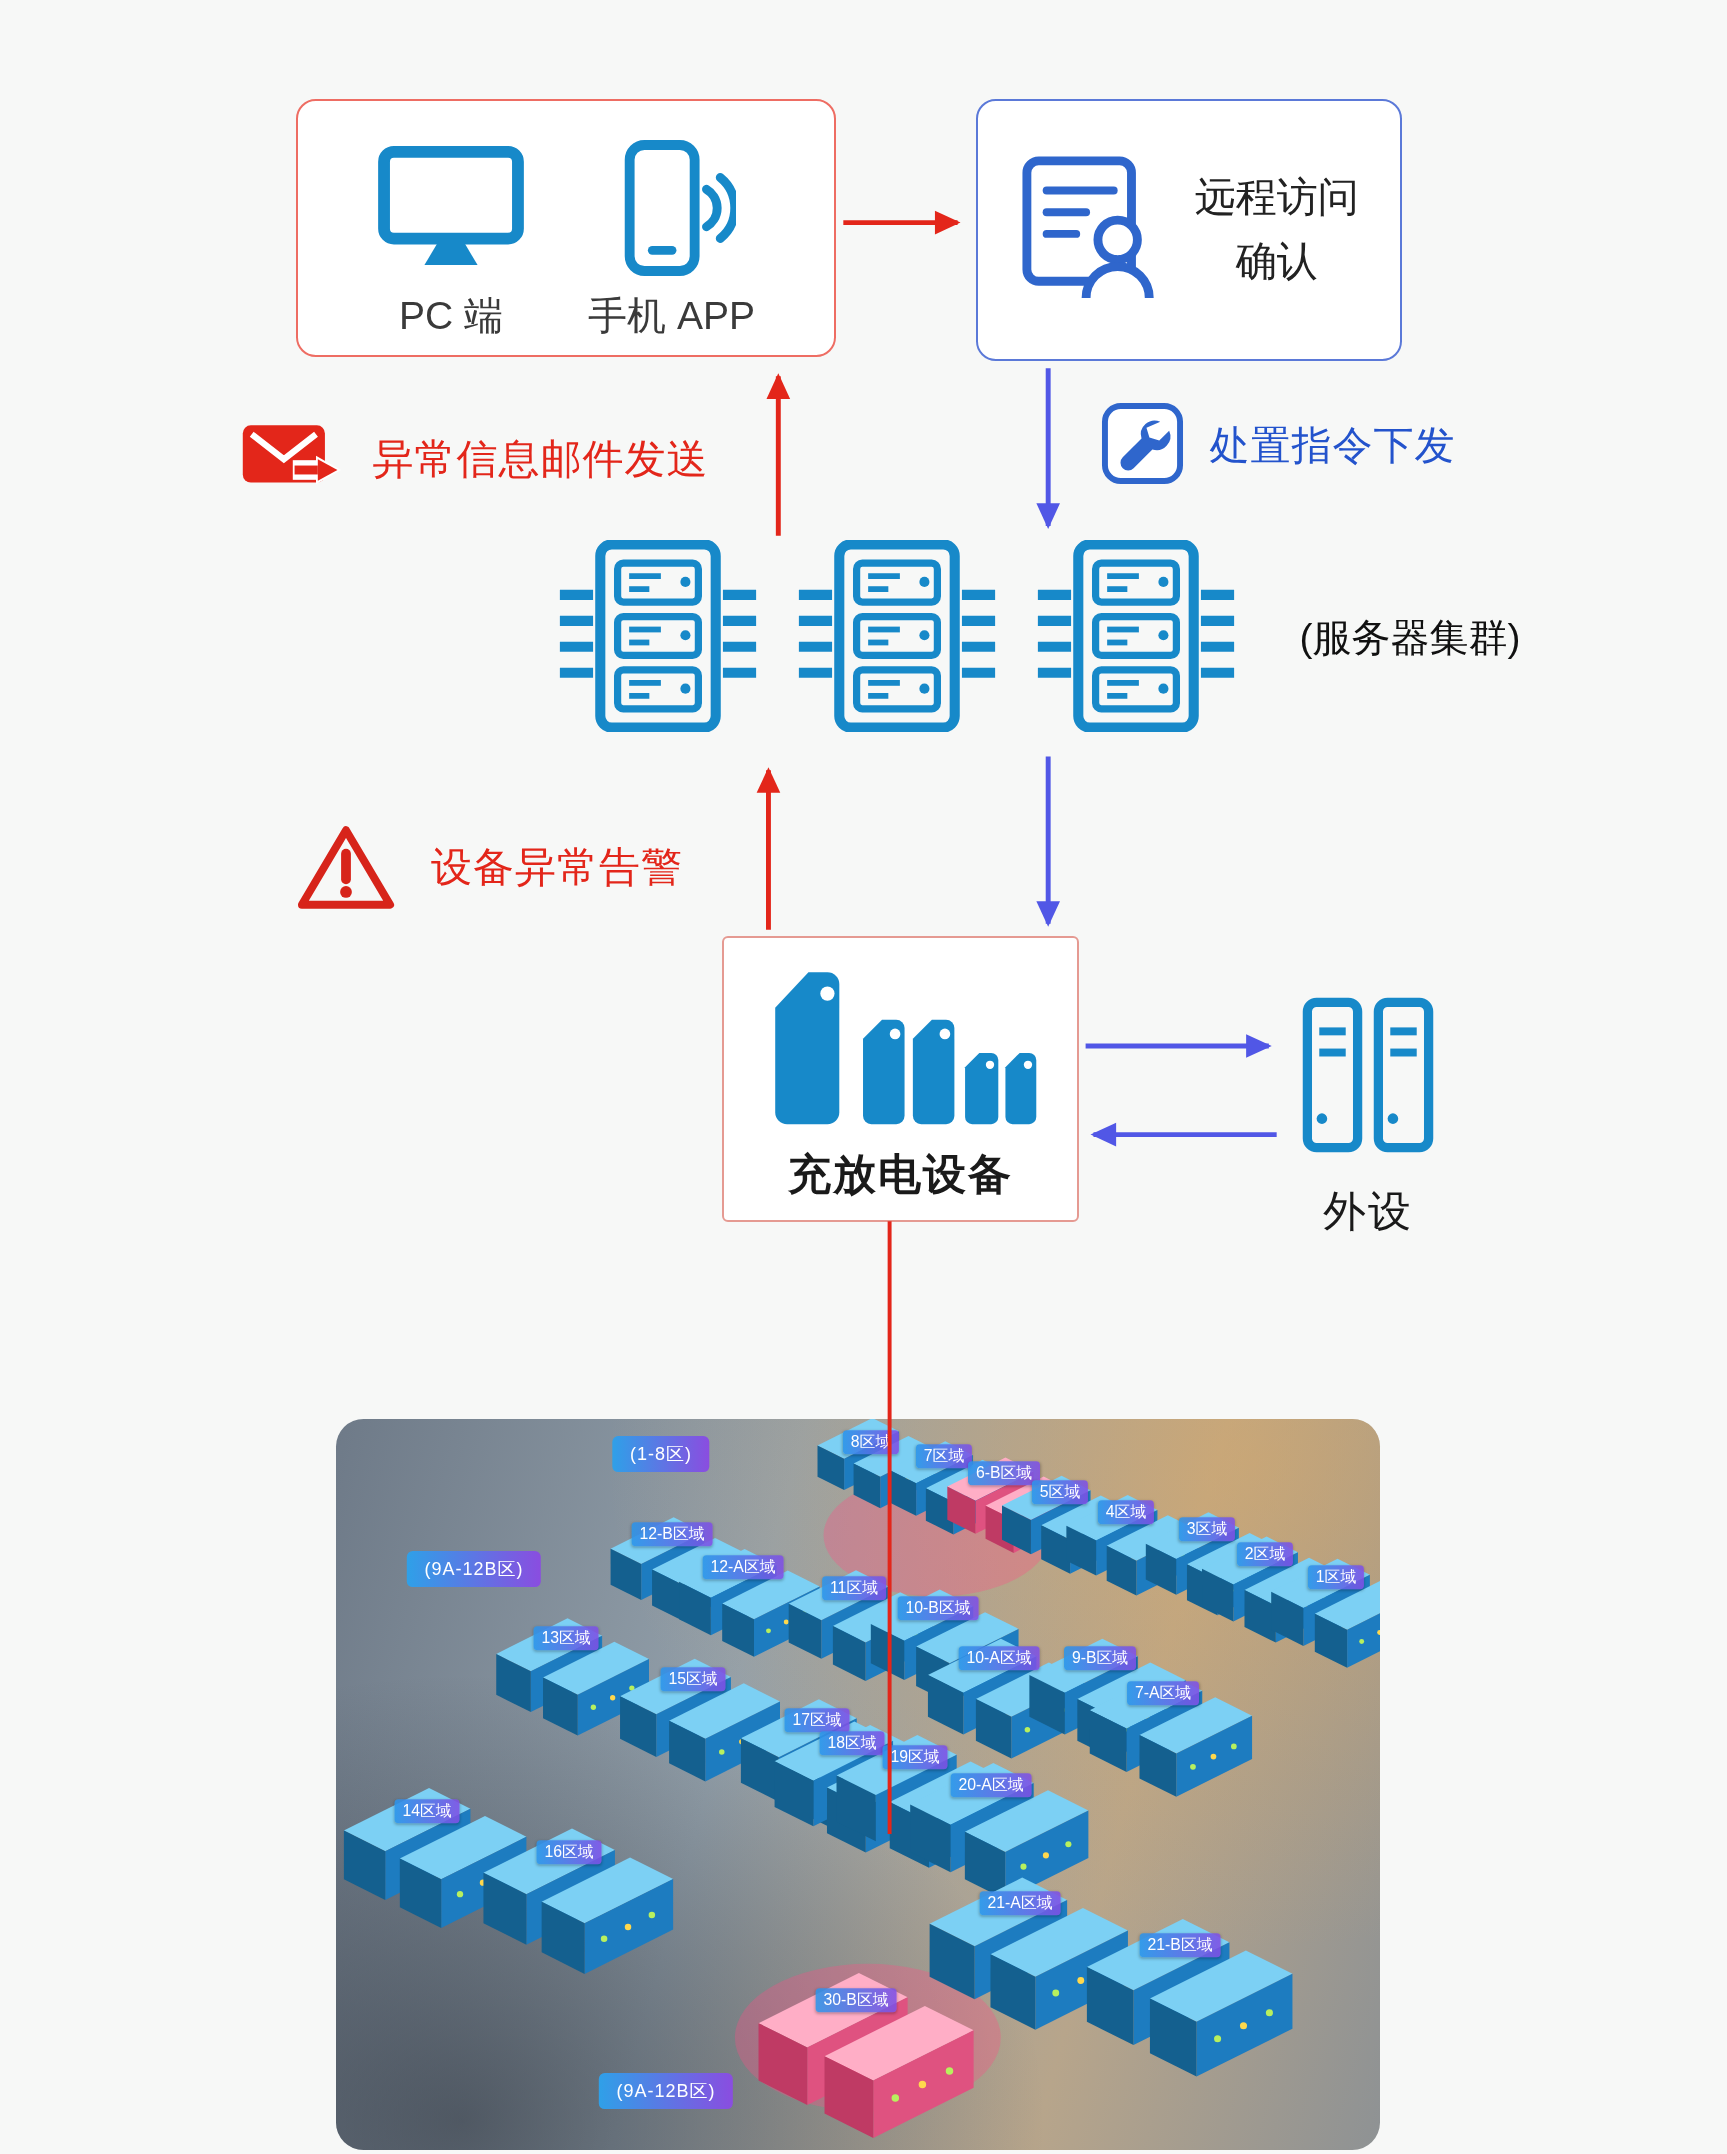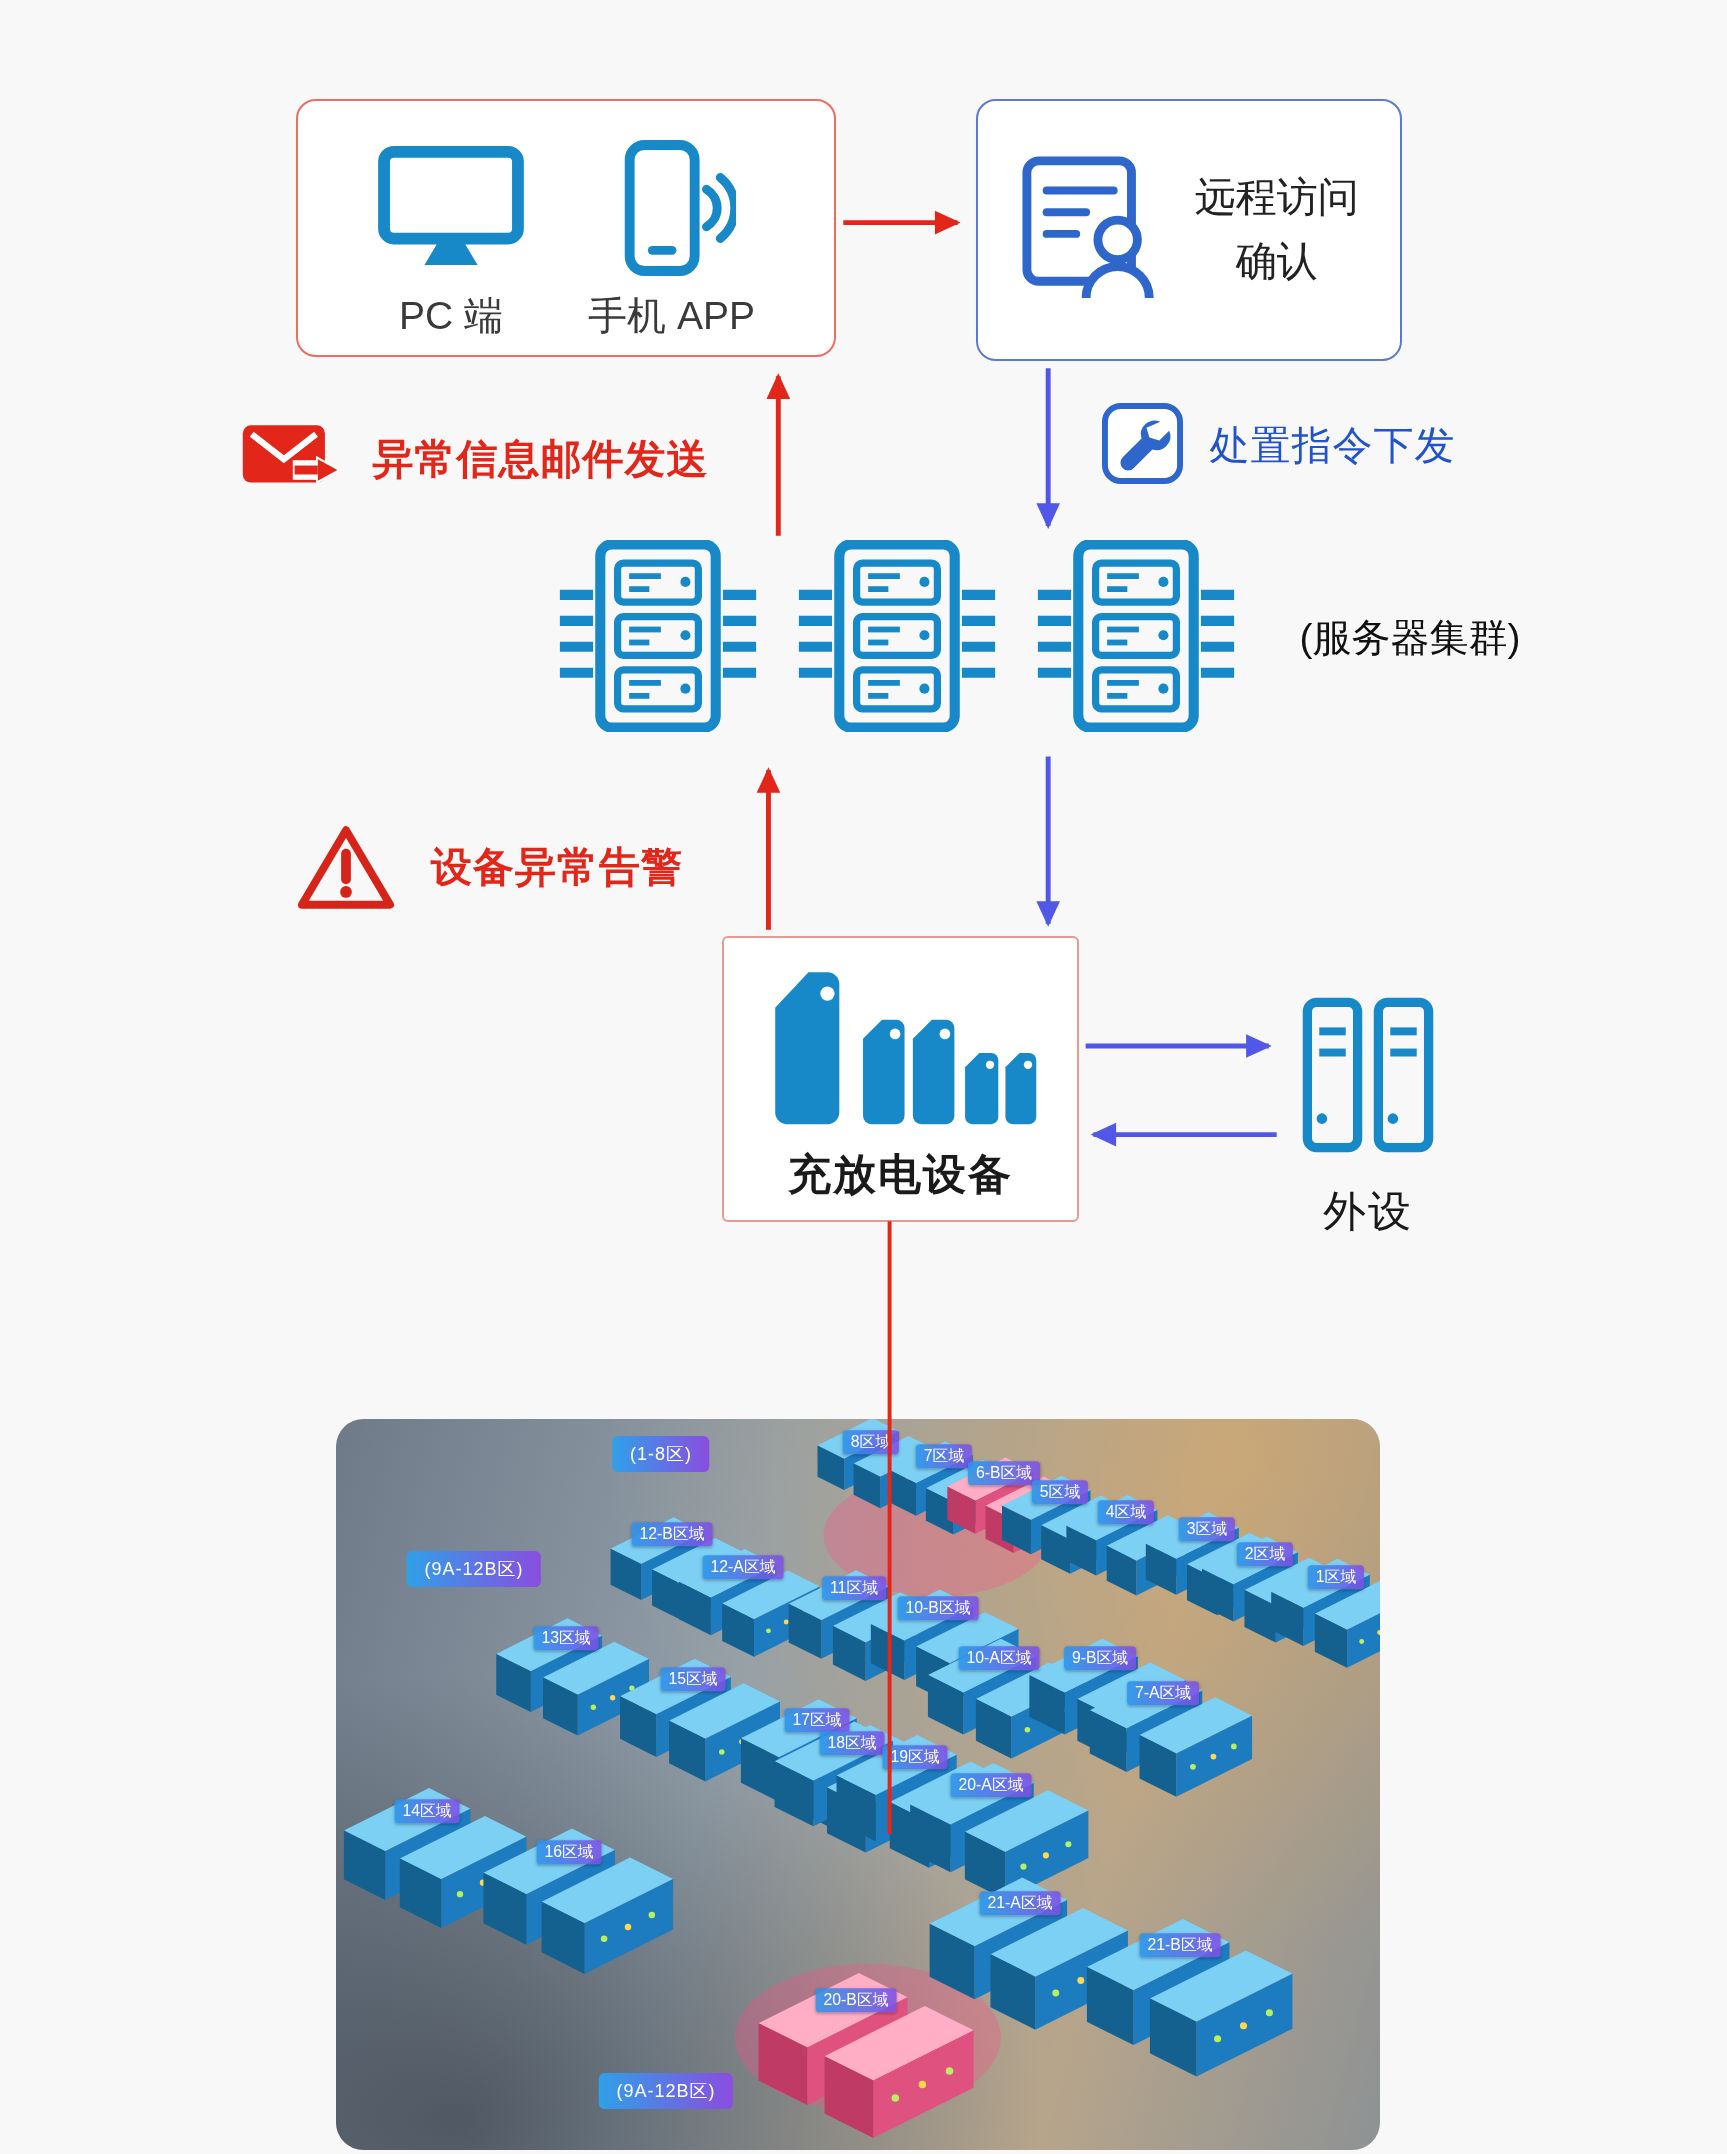--- a/index.html
+++ b/index.html
@@ -17,21 +17,21 @@
   .device-label{font-size:39px;color:#3a3a3a;}
 
   .remote-box{left:976px;top:99px;width:426px;height:262px;border:2px solid #5b79d8;border-radius:19.7px;
     display:flex;align-items:center;justify-content:center;gap:27.6px;}
   .remote-text{font-size:41px;color:#222;text-align:center;line-height:1.55;}
 
   .flow{position:absolute;display:flex;align-items:center;z-index:3;}
   .flow-email{left:241px;top:418px;gap:31.5px;}
   .flow-command{left:1101px;top:402px;gap:25.6px;}
   .flow-alarm{left:296px;top:820px;gap:35px;}
-  .red-text{font-size:41px;color:#e3261a;font-weight:700;white-space:nowrap;letter-spacing:1px;}
+  .red-text{font-size:41px;color:#e3261a;font-weight:400;white-space:nowrap;letter-spacing:1px;}
   .blue-text{font-size:40px;color:#2353cc;font-weight:500;white-space:nowrap;letter-spacing:1px;}
 
   .cluster{position:absolute;left:557px;top:540px;display:flex;align-items:center;gap:37px;z-index:2;}
   .cluster-label{font-size:39px;color:#111;margin-left:25.6px;white-space:nowrap;}
 
   .charge-box{left:722px;top:936px;width:357px;height:286px;border:2px solid #e59a92;border-radius:5.9px;
     display:flex;flex-direction:column;align-items:center;justify-content:space-between;padding:19.7px 0 15.8px;}
   .charge-label{font-size:43px;font-weight:700;color:#1a1a1a;letter-spacing:2px;}
 
   .peripherals{position:absolute;left:1302px;top:997px;display:flex;flex-direction:column;align-items:center;z-index:2;}
@@ -571,21 +571,21 @@
         <div class="zone-label" style="left: 230px; top: 219px;">13区域</div>
         <div class="zone-label" style="left: 357px; top: 260px;">15区域</div>
         <div class="zone-label" style="left: 481px; top: 301px;">17区域</div>
         <div class="zone-label" style="left: 516px; top: 324px;">18区域</div>
         <div class="zone-label" style="left: 579px; top: 338px;">19区域</div>
         <div class="zone-label" style="left: 655px; top: 366px;">20-A区域</div>
         <div class="zone-label" style="left: 91px; top: 392px;">14区域</div>
         <div class="zone-label" style="left: 233px; top: 433px;">16区域</div>
         <div class="zone-label" style="left: 684px; top: 484px;">21-A区域</div>
         <div class="zone-label" style="left: 844px; top: 526px;">21-B区域</div>
-        <div class="zone-label" style="left: 520px; top: 581px;">20-B区域</div>
+        <div class="zone-label" style="left: 520px; top: 581px;">30-B区域</div>
         <div class="map-banner" style="left: 325px; top: 35px;">(1-8区)</div>
         <div class="map-banner" style="left: 138px; top: 150px;">(9A-12B区)</div>
         <div class="map-banner" style="left: 330px; top: 672px;">(9A-12B区)</div>
       </div>
   </div>
 
 </div>
 
 
 </body></html>

